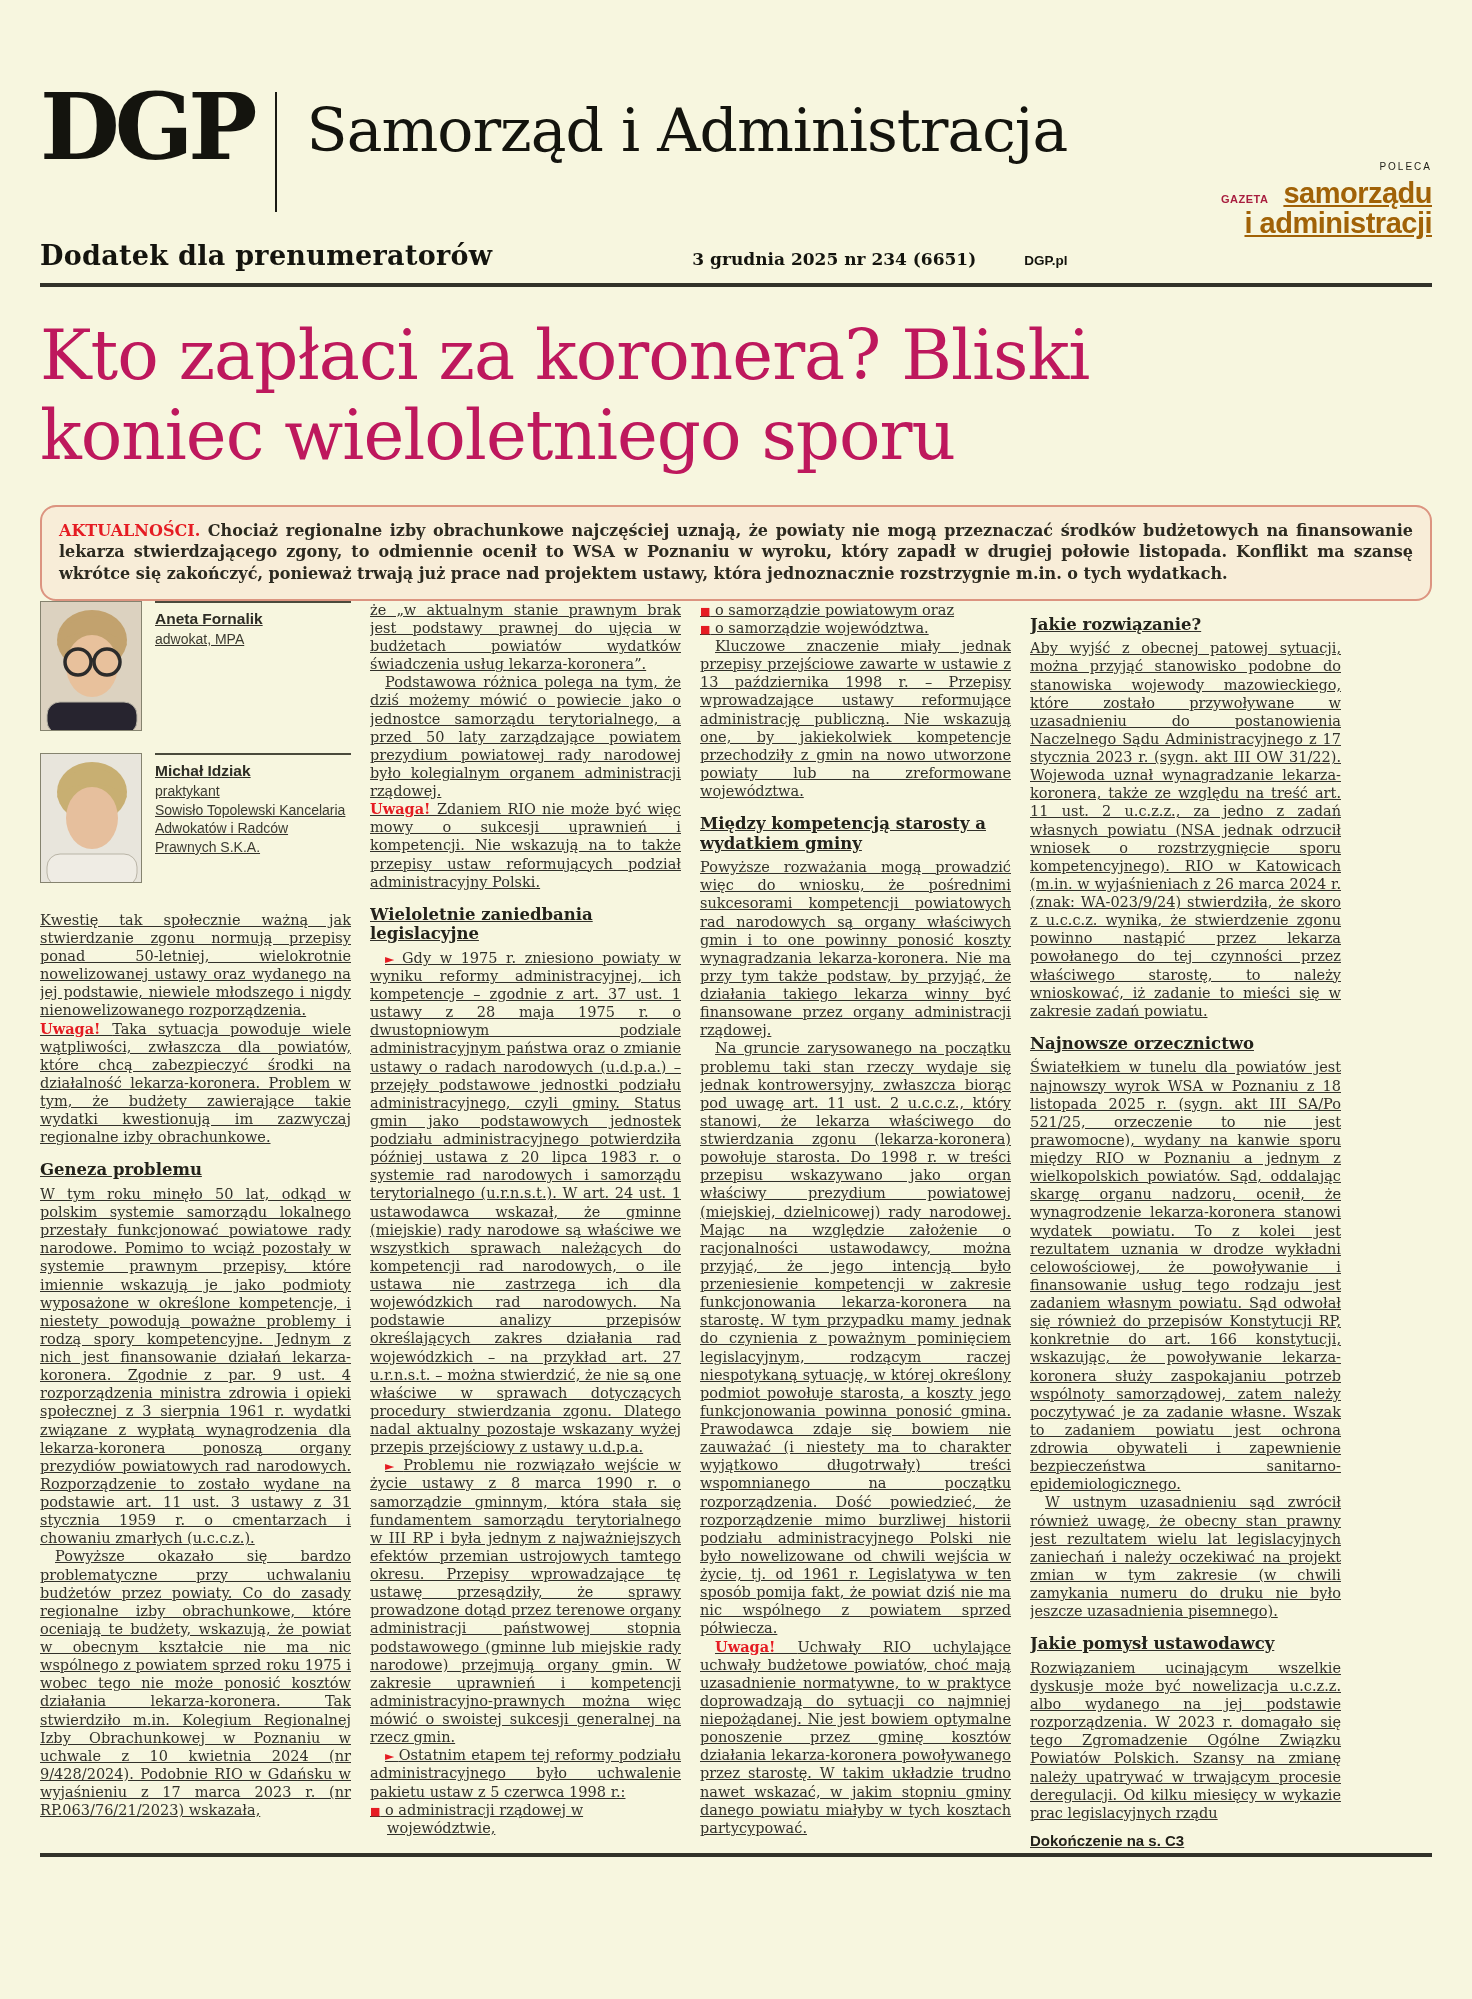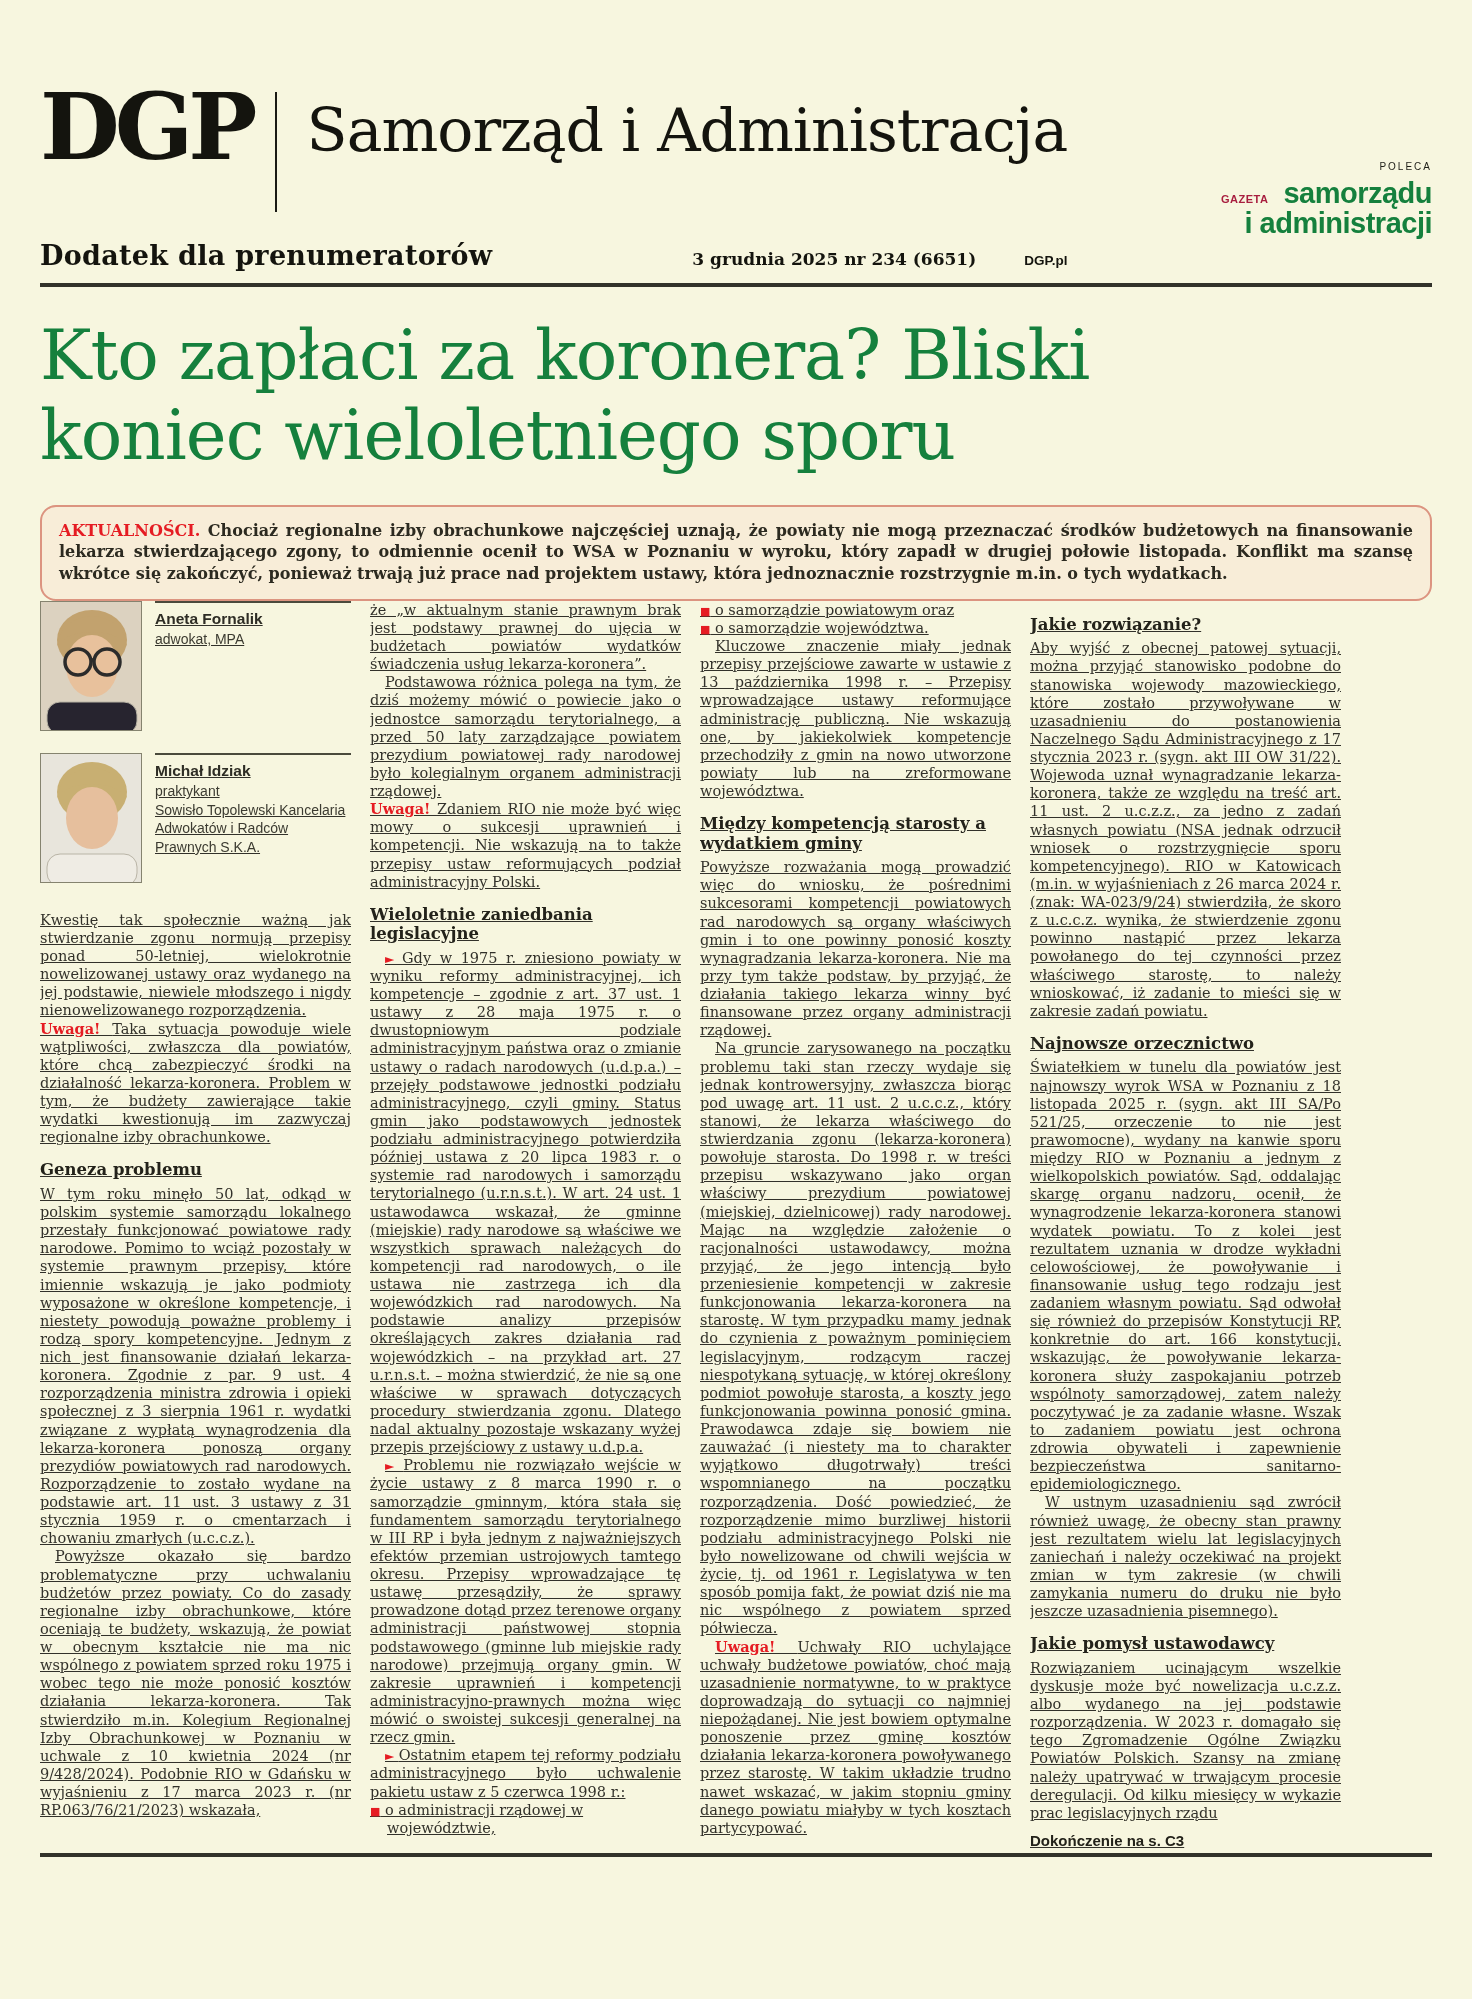--- a/index.html
+++ b/index.html
@@ -11,29 +11,29 @@
     overflow:hidden;margin:0 auto;
   }
   
   .masthead{display:flex;align-items:flex-start;position:relative;height:152px;}
   .logo-dgp{font-size:92px;font-weight:700;letter-spacing:-5px;line-height:.95;color:#14140e;}
   .mast-divider{width:2px;height:120px;background:#1a1a14;margin:8px 30px 0 22px;}
   .mast-title{font-size:60px;line-height:1;color:#14140e;letter-spacing:-1px;margin-top:16px;font-weight:400;white-space:nowrap;}
   .poleca-block{position:absolute;right:0;top:78px;text-align:right;font-family:"Liberation Sans",sans-serif;line-height:1.05;}
   .poleca{font-size:10px;font-weight:400;letter-spacing:2px;color:#1d1d16;margin-bottom:5px;}
   .gazeta-small{font-size:11px;font-weight:700;color:#a81e3f;letter-spacing:.5px;margin-right:15px;}
-  .gazeta-big{font-size:29px;font-weight:700;color:#15803d;letter-spacing:-.5px;}
+  .gazeta-big{font-size:29px;font-weight:700;color:#a16207;letter-spacing:-.5px;text-decoration:underline;}
   
   .subheader{display:flex;align-items:baseline;margin-top:4px;}
   .sub-left{font-size:27px;font-weight:700;letter-spacing:.3px;color:#14140e;}
   .sub-date{font-size:17px;font-weight:700;margin-left:200px;color:#14140e;}
   .sub-site{font-family:"Liberation Sans",sans-serif;font-size:13.5px;font-weight:700;margin-left:48px;color:#14140e;}
   .rule-top{border-top:4px solid #32322a;margin-top:12px;}
   
-  .headline{font-size:69px;line-height:1.16;margin-top:28px;color:#15803d;letter-spacing:-1px;font-weight:400;}
+  .headline{font-size:69px;line-height:1.16;margin-top:28px;color:#be185d;letter-spacing:-1px;font-weight:400;}
   
   .lead-box{
     margin-top:30px;border:2px solid #dc9480;border-radius:16px;background:#f8edd8;
     padding:13px 17px 15px;font-size:16px;font-weight:700;line-height:1.33;
     color:#2c2a20;text-align:justify;
   }
   .lead-kicker{color:#e51c23;}
   
   .columns{display:flex;gap:19px;height:1252px;text-decoration:underline;}
   .col{

